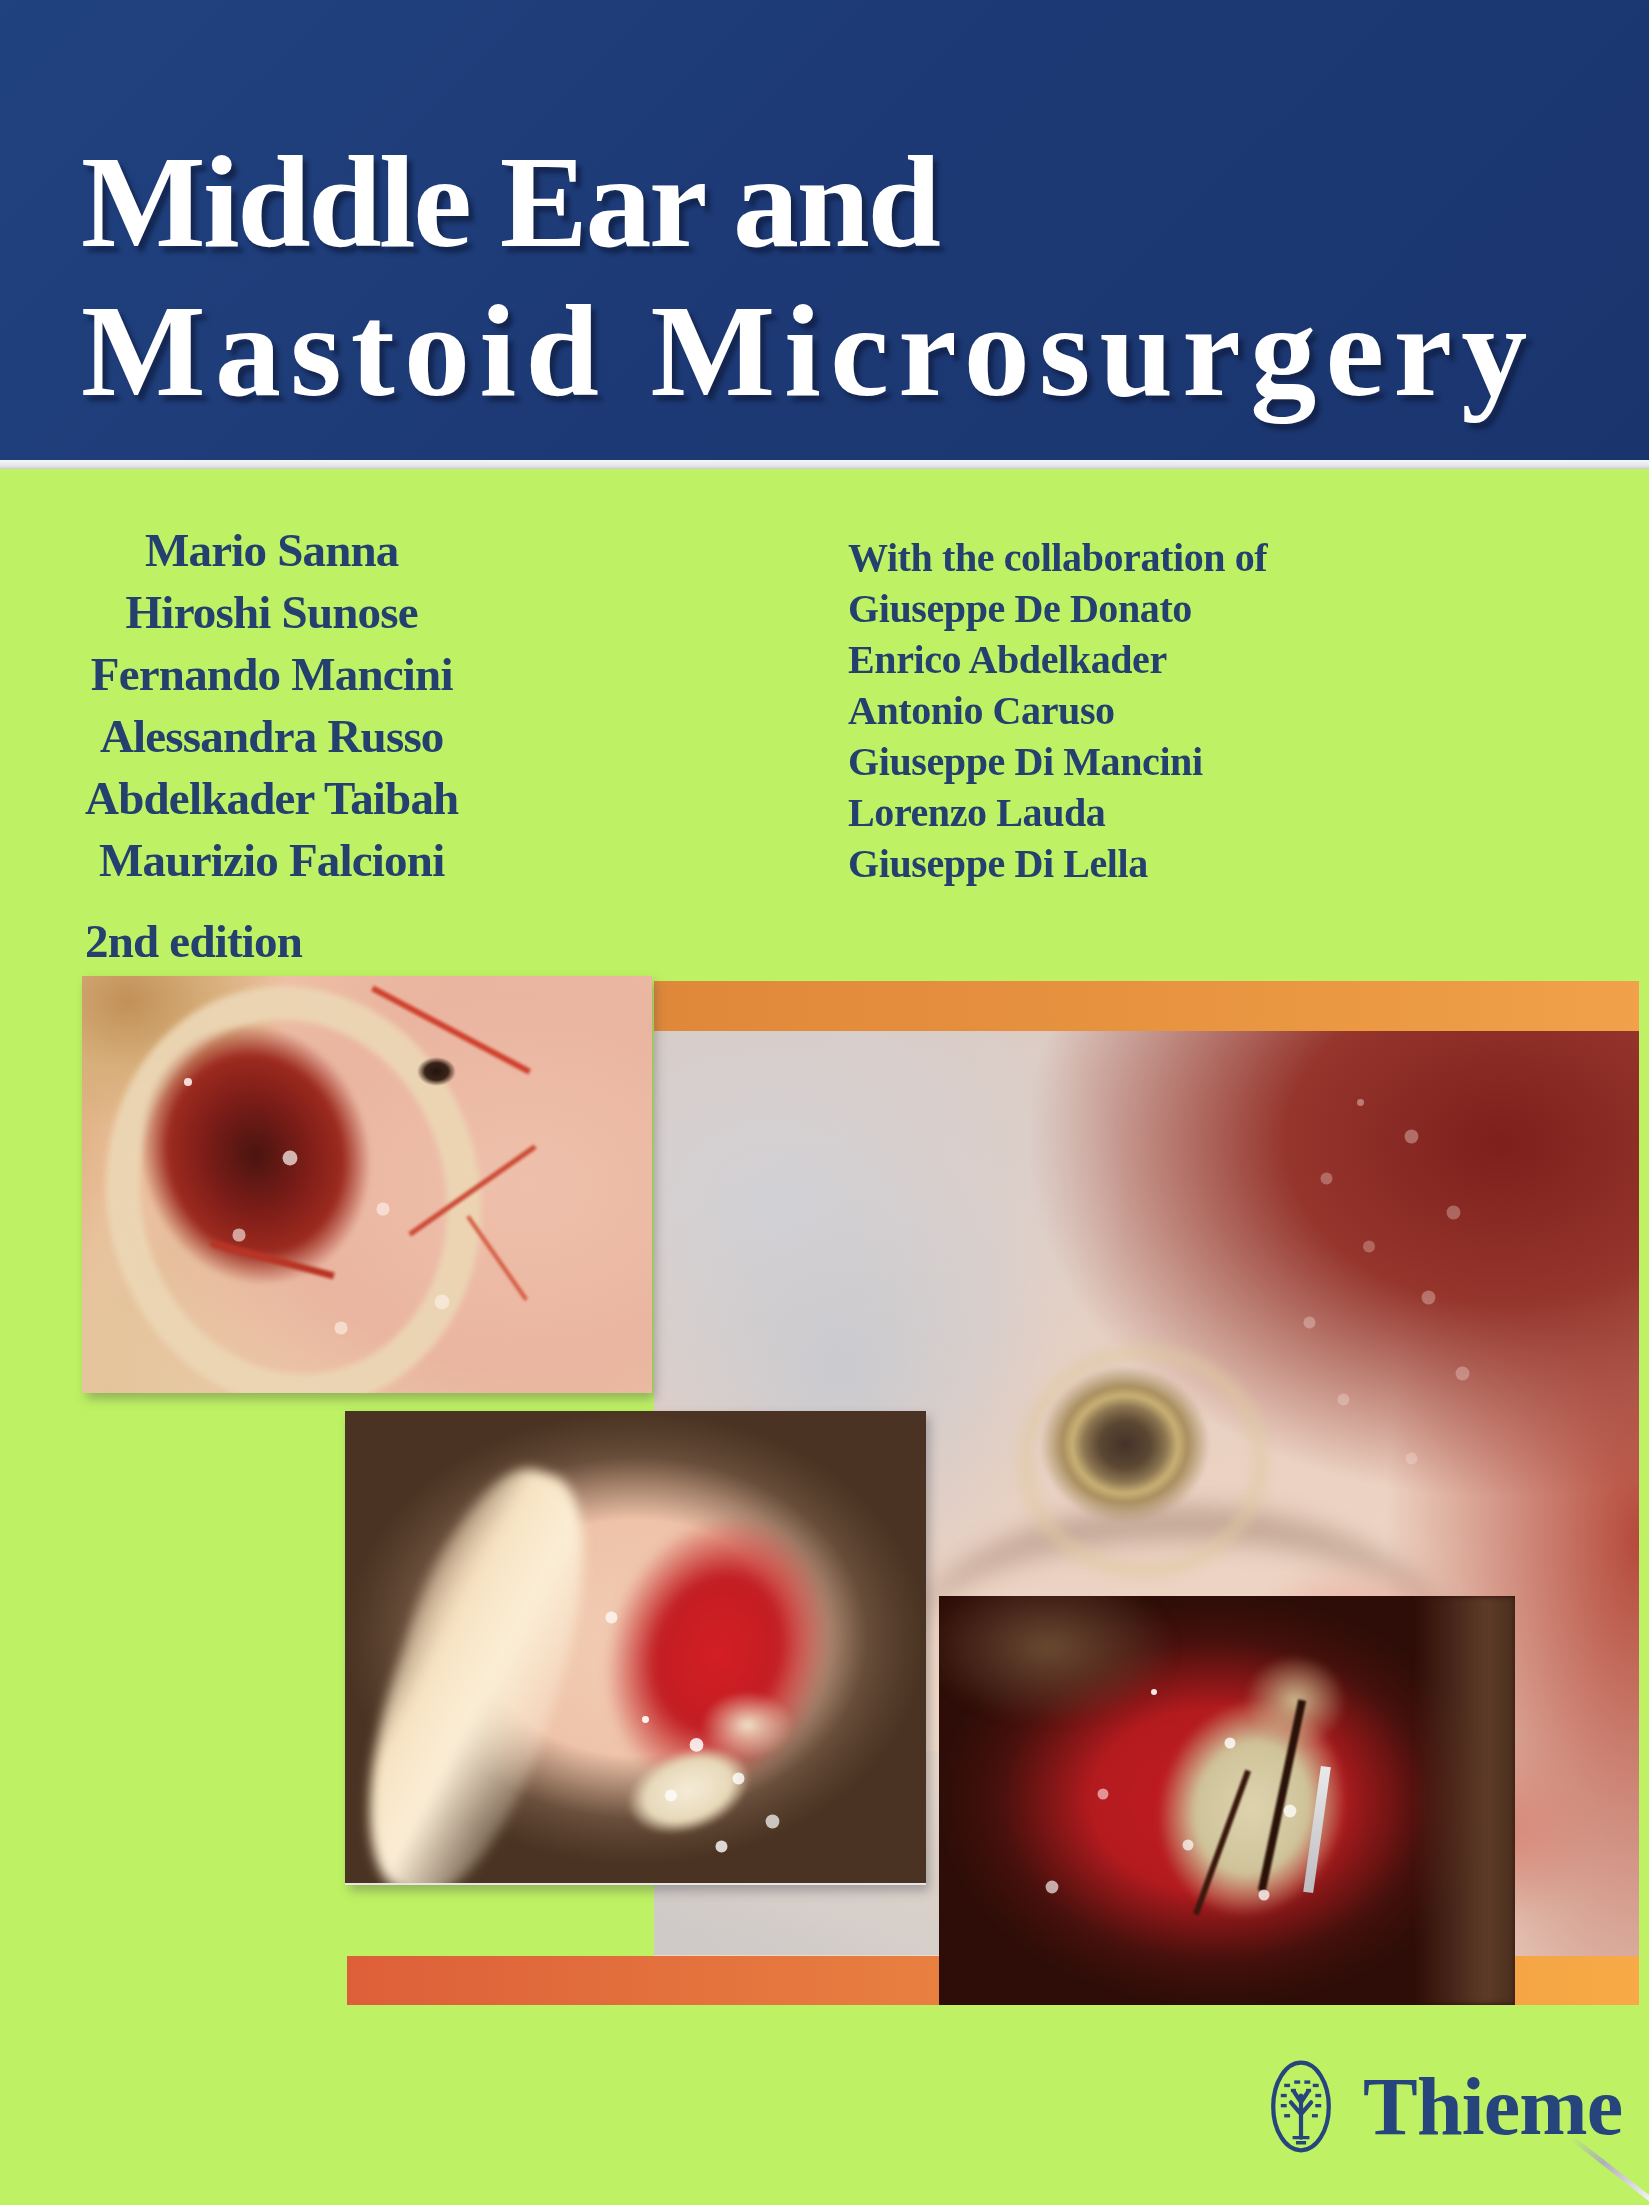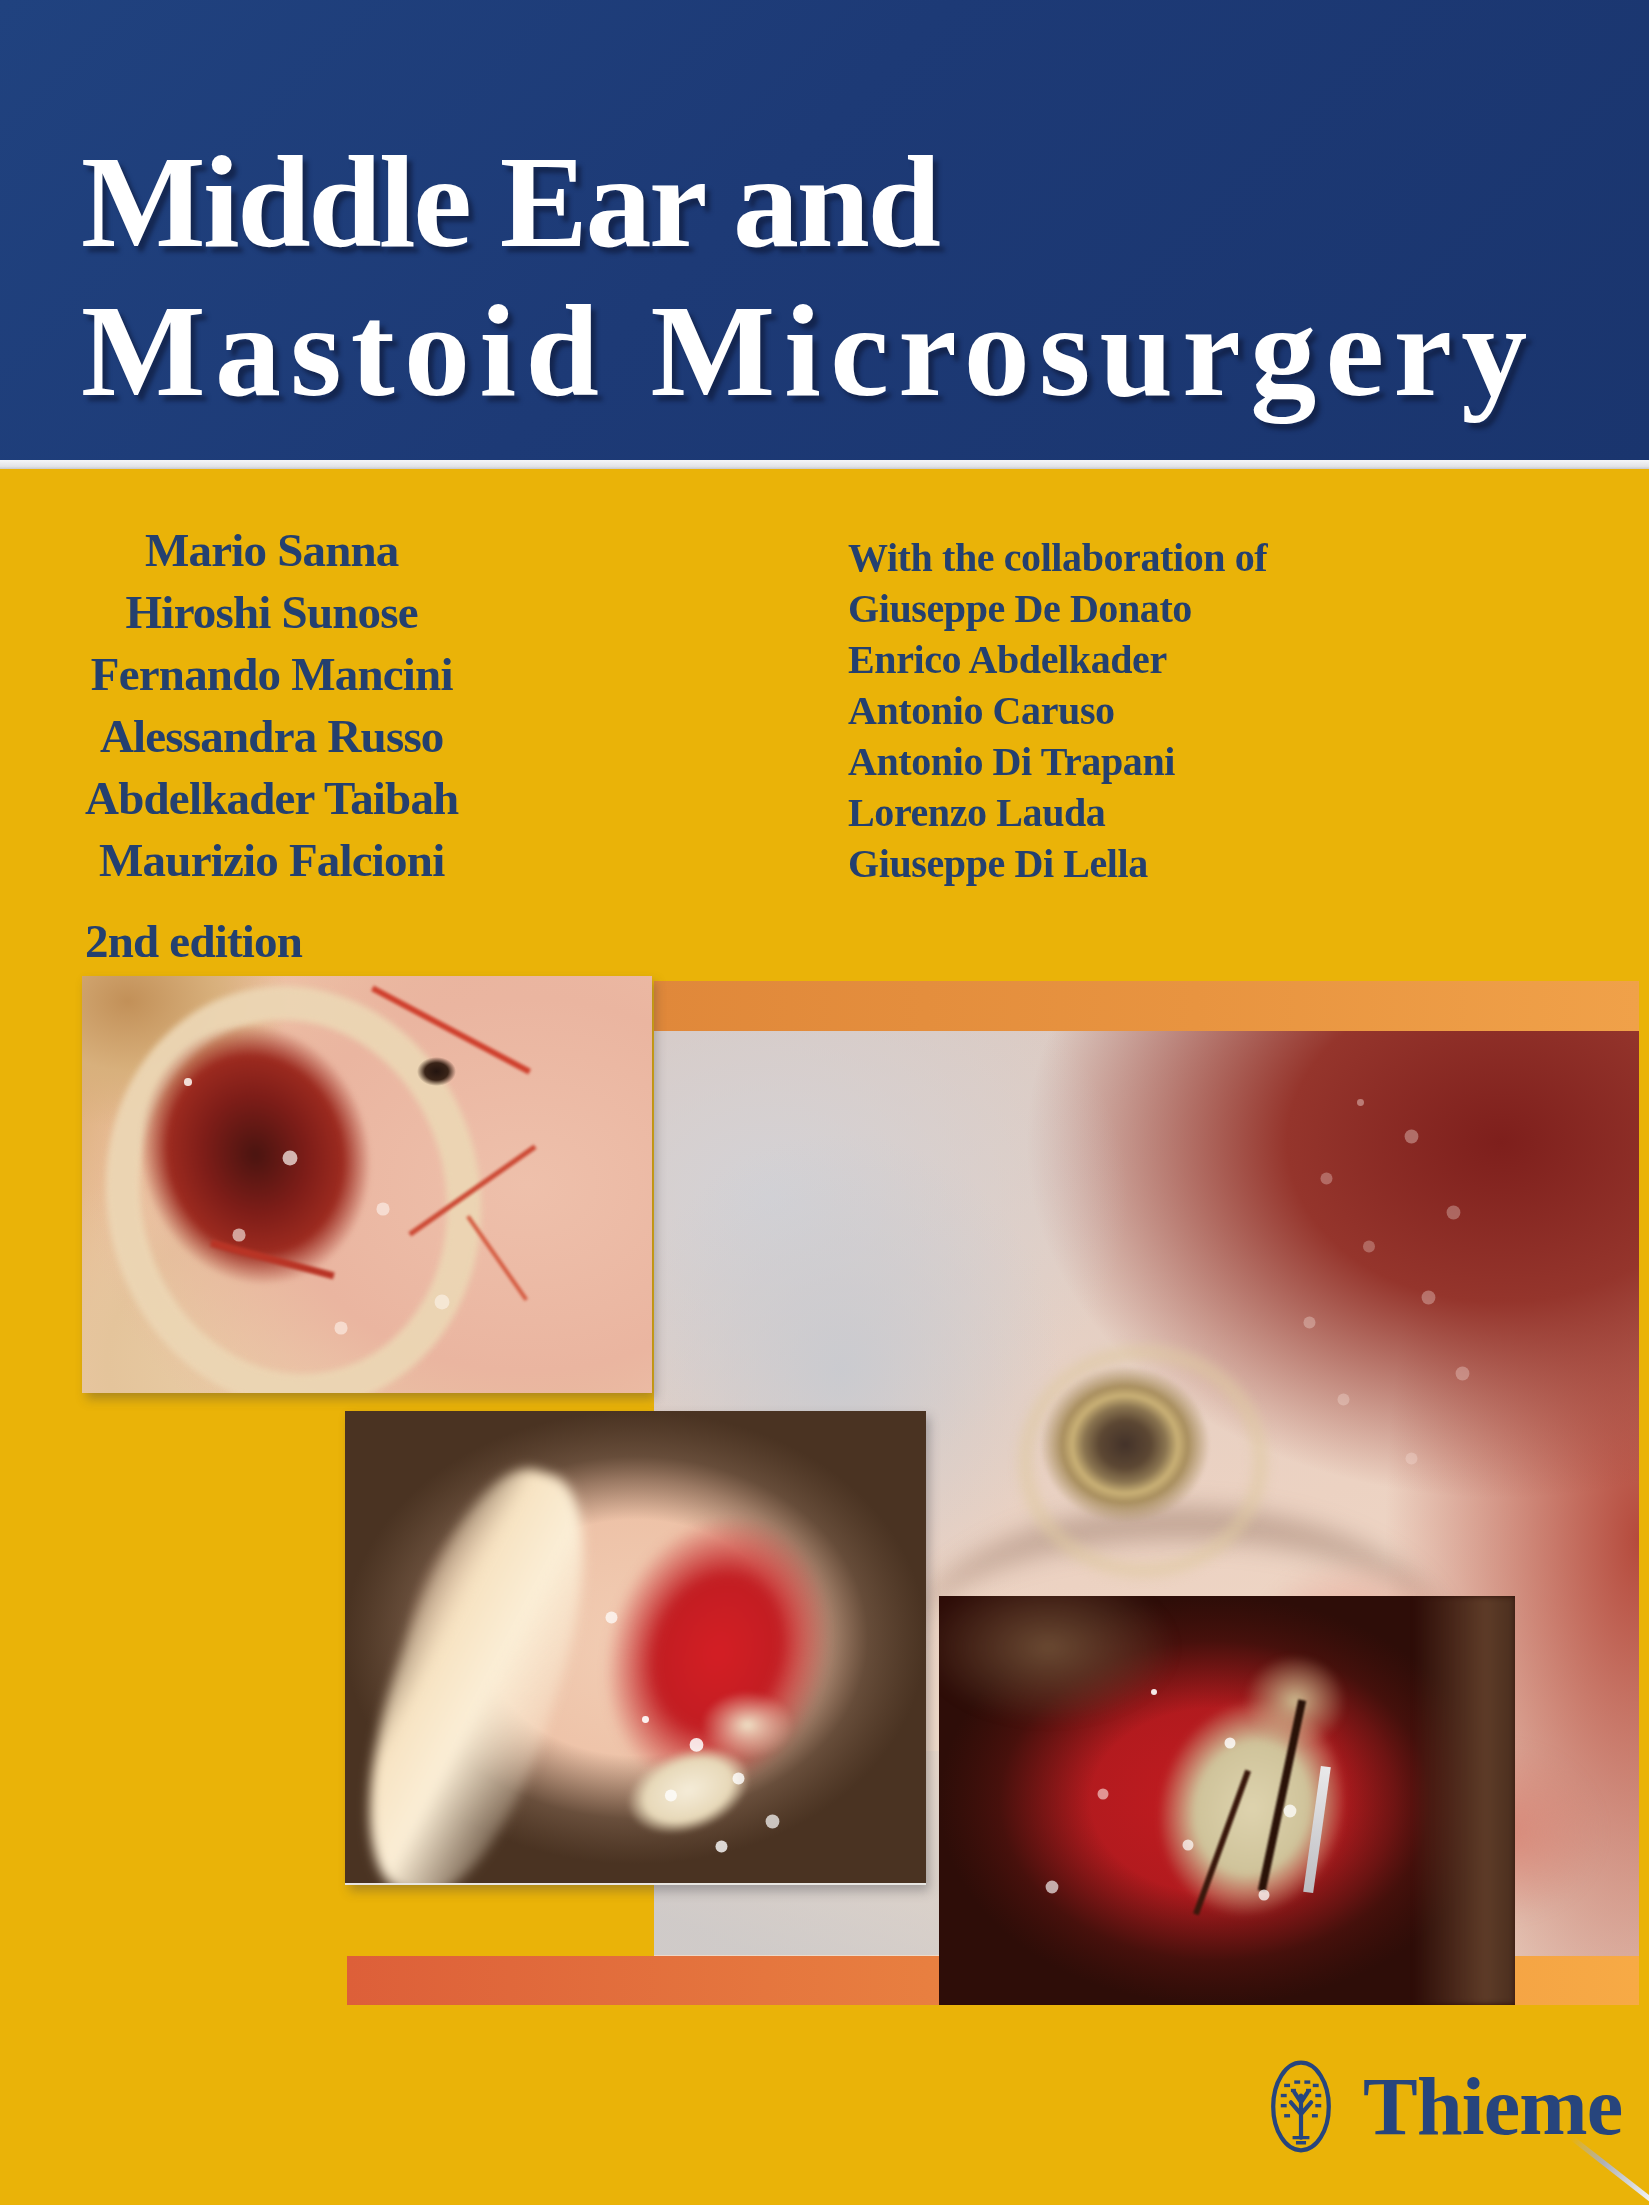--- a/index.html
+++ b/index.html
@@ -1,19 +1,19 @@
 <!DOCTYPE html>
 <html style="font-size:13.6px"><head>
 <meta charset="utf-8">
 <style>
   html,body{margin:0;padding:0;background:#9b9da2;}
   .cover{
     position:relative;
     width:1649px;height:2205px;
-    background:#eab308;
+    background:#bef264;
     overflow:hidden;
     font-family:"Liberation Serif","DejaVu Serif",serif;
   }
 
   
   .header{
     position:absolute;left:0;top:0;width:1649px;height:460px;
     background:linear-gradient(135deg,#20427f 0%,#1d3a76 45%,#1a356e 100%);
   }
   .title{
@@ -247,21 +247,21 @@
     <div class="author">Abdelkader Taibah</div>
     <div class="author">Maurizio Falcioni</div>
   </div>
   <div class="edition">2nd edition</div>
 
   <div class="collab">
     <div>With the collaboration of</div>
     <div>Giuseppe De Donato</div>
     <div>Enrico Abdelkader</div>
     <div>Antonio Caruso</div>
-    <div>Antonio Di Trapani</div>
+    <div>Giuseppe Di Mancini</div>
     <div>Lorenzo Lauda</div>
     <div>Giuseppe Di Lella</div>
   </div>
 
   <div class="bar-top"></div>
 
   <div class="photo photo-big">
     <div class="bp-graywash"></div>
     <div class="bp-shadow-arc"></div>
     <div class="bp-hole-rim"></div>

